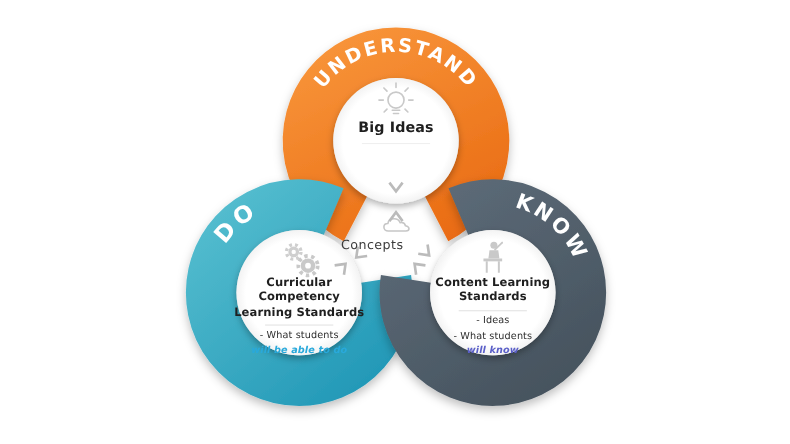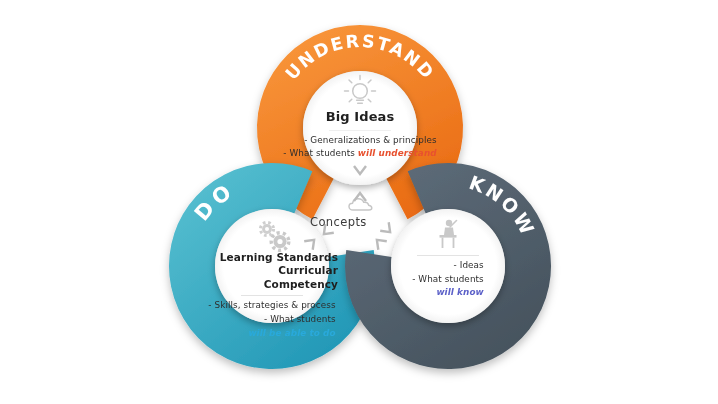--- a/index.html
+++ b/index.html
@@ -3,21 +3,21 @@
 <meta charset="utf-8">
 <style>
   html,body{margin:0;padding:0;background:#ffffff;}
   .stage{
     position:relative;width:718px;height:404px;background:#ffffff;overflow:hidden;
     font-family:"DejaVu Sans",sans-serif;
   }
   .stage svg{position:absolute;left:0;top:0;}
   .content{
     position:absolute;display:flex;flex-direction:column;align-items:center;
-    text-align:right;pointer-events:none;
+    text-align:center;pointer-events:none;
   }
   .heading{font-weight:bold;color:#1f1f1f;font-size:10.5px;line-height:1.28;letter-spacing:.1px;}
   .heading span{display:block;}
   .heading span:empty{display:none;}
   .content-understand .heading{font-size:13px;}
   .divider{width:62px;height:1px;background:#e3e3e3;margin:4px 0 3px 0;}
   .divider.faint{background:#efefef;}
   .bullets{font-size:8.8px;line-height:1.55;color:#2e2e2e;letter-spacing:.1px;}
   .bullets div{white-space:nowrap;}
   .hl{font-style:italic;font-weight:bold;}
@@ -124,40 +124,39 @@
       <use href="#chev" transform="translate(388,230) rotate(45)"></use>
       <use href="#chev" transform="translate(379,242) rotate(-135)"></use>
     </g>
   </svg>
 
   <div class="content content-understand" style="left:288px;top:109px;width:144px;">
     <div class="heading">
       <span>Big Ideas</span>
     </div>
     <div class="divider faint"></div>
-    <div class="bullets">
-      <div><span>- Generalizations &amp; principles</span></div>
-      <div><span>- What students </span><span class="hl hl-understand">will understand</span></div>
-    </div>
   </div>
 
   <div class="content" style="left:206px;top:251px;width:132px;">
     <div class="heading">
-      <span>Learning Standards</span>
-        <span>Curricular Competency</span>
+      <span>Curricular Competency</span>
+        <span>Learning Standards</span>
     </div>
     <div class="divider"></div>
     <div class="bullets">
-      <div><span>- Skills, strategies &amp; process</span></div>
       <div><span>- What students</span></div>
       <div><span class="hl hl-do">will be able to do</span></div>
     </div>
   </div>
 
   <div class="content" style="left:382px;top:251px;width:132px;">
+    <div class="heading">
+      <span>Content Learning</span>
+        <span>Standards</span>
+    </div>
     <div class="divider"></div>
     <div class="bullets">
       <div><span>- Ideas</span></div>
       <div><span>- What students</span></div>
       <div><span class="hl hl-know">will know</span></div>
     </div>
   </div>
 
   <div class="center-label">Concepts</div>
 

